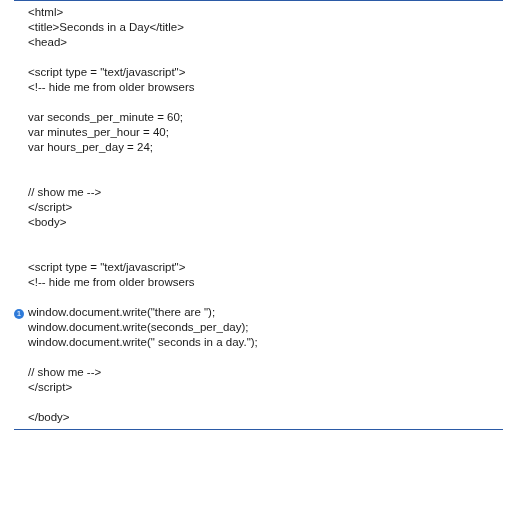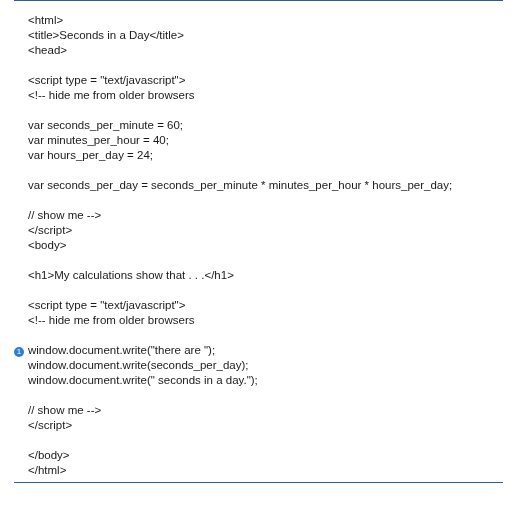--- a/index.html
+++ b/index.html
@@ -11,21 +11,21 @@
   .container {
     width: 517px;
     box-sizing: border-box;
   }
   .hr {
     height: 0;
     border-top: 1.5px solid #2b5aa6;
     margin: 0 14px 0 14px;
   }
   .code-block {
-    margin: 12px 14px 4px 14px;
+    margin: 4px 14px 4px 14px;
   }
   .code-line {
     display: flex;
     align-items: flex-start;
     min-height: 15px;
     font-size: 11.5px;
     line-height: 15px;
     color: #1a1a1a;
     white-space: pre;
   }
@@ -61,35 +61,32 @@
       <div class="code-line"><div class="gutter"></div><div class="content">&lt;title&gt;Seconds in a Day&lt;/title&gt;</div></div>
       <div class="code-line"><div class="gutter"></div><div class="content">&lt;head&gt;</div></div>
       <div class="code-line"><div class="gutter"></div><div class="content"></div></div>
       <div class="code-line"><div class="gutter"></div><div class="content">&lt;script type = "text/javascript"&gt;</div></div>
       <div class="code-line"><div class="gutter"></div><div class="content">&lt;!-- hide me from older browsers</div></div>
       <div class="code-line"><div class="gutter"></div><div class="content"></div></div>
       <div class="code-line"><div class="gutter"></div><div class="content">var seconds_per_minute = 60;</div></div>
       <div class="code-line"><div class="gutter"></div><div class="content">var minutes_per_hour = 40;</div></div>
       <div class="code-line"><div class="gutter"></div><div class="content">var hours_per_day = 24;</div></div>
       <div class="code-line"><div class="gutter"></div><div class="content"></div></div>
-      <div class="code-line"><div class="gutter"></div><div class="content">var seconds_per_day = seconds_per_minute * minutes_per_hour * hours_per_day;</div></div>
       <div class="code-line"><div class="gutter"></div><div class="content"></div></div>
       <div class="code-line"><div class="gutter"></div><div class="content">// show me --&gt;</div></div>
       <div class="code-line"><div class="gutter"></div><div class="content">&lt;/script&gt;</div></div>
       <div class="code-line"><div class="gutter"></div><div class="content">&lt;body&gt;</div></div>
       <div class="code-line"><div class="gutter"></div><div class="content"></div></div>
-      <div class="code-line"><div class="gutter"></div><div class="content">&lt;h1&gt;My calculations show that . . .&lt;/h1&gt;</div></div>
       <div class="code-line"><div class="gutter"></div><div class="content"></div></div>
       <div class="code-line"><div class="gutter"></div><div class="content">&lt;script type = "text/javascript"&gt;</div></div>
       <div class="code-line"><div class="gutter"></div><div class="content">&lt;!-- hide me from older browsers</div></div>
       <div class="code-line"><div class="gutter"></div><div class="content"></div></div>
       <div class="code-line"><div class="gutter"><span class="callout">1</span></div><div class="content">window.document.write("there are ");</div></div>
       <div class="code-line"><div class="gutter"></div><div class="content">window.document.write(seconds_per_day);</div></div>
       <div class="code-line"><div class="gutter"></div><div class="content">window.document.write(" seconds in a day.");</div></div>
       <div class="code-line"><div class="gutter"></div><div class="content"></div></div>
       <div class="code-line"><div class="gutter"></div><div class="content">// show me --&gt;</div></div>
       <div class="code-line"><div class="gutter"></div><div class="content">&lt;/script&gt;</div></div>
       <div class="code-line"><div class="gutter"></div><div class="content"></div></div>
       <div class="code-line"><div class="gutter"></div><div class="content">&lt;/body&gt;</div></div>
-      <div class="code-line"><div class="gutter"></div><div class="content">&lt;/html&gt;</div></div>
     </div>
   <div class="hr"></div>
 </div>
 
 </body></html>

